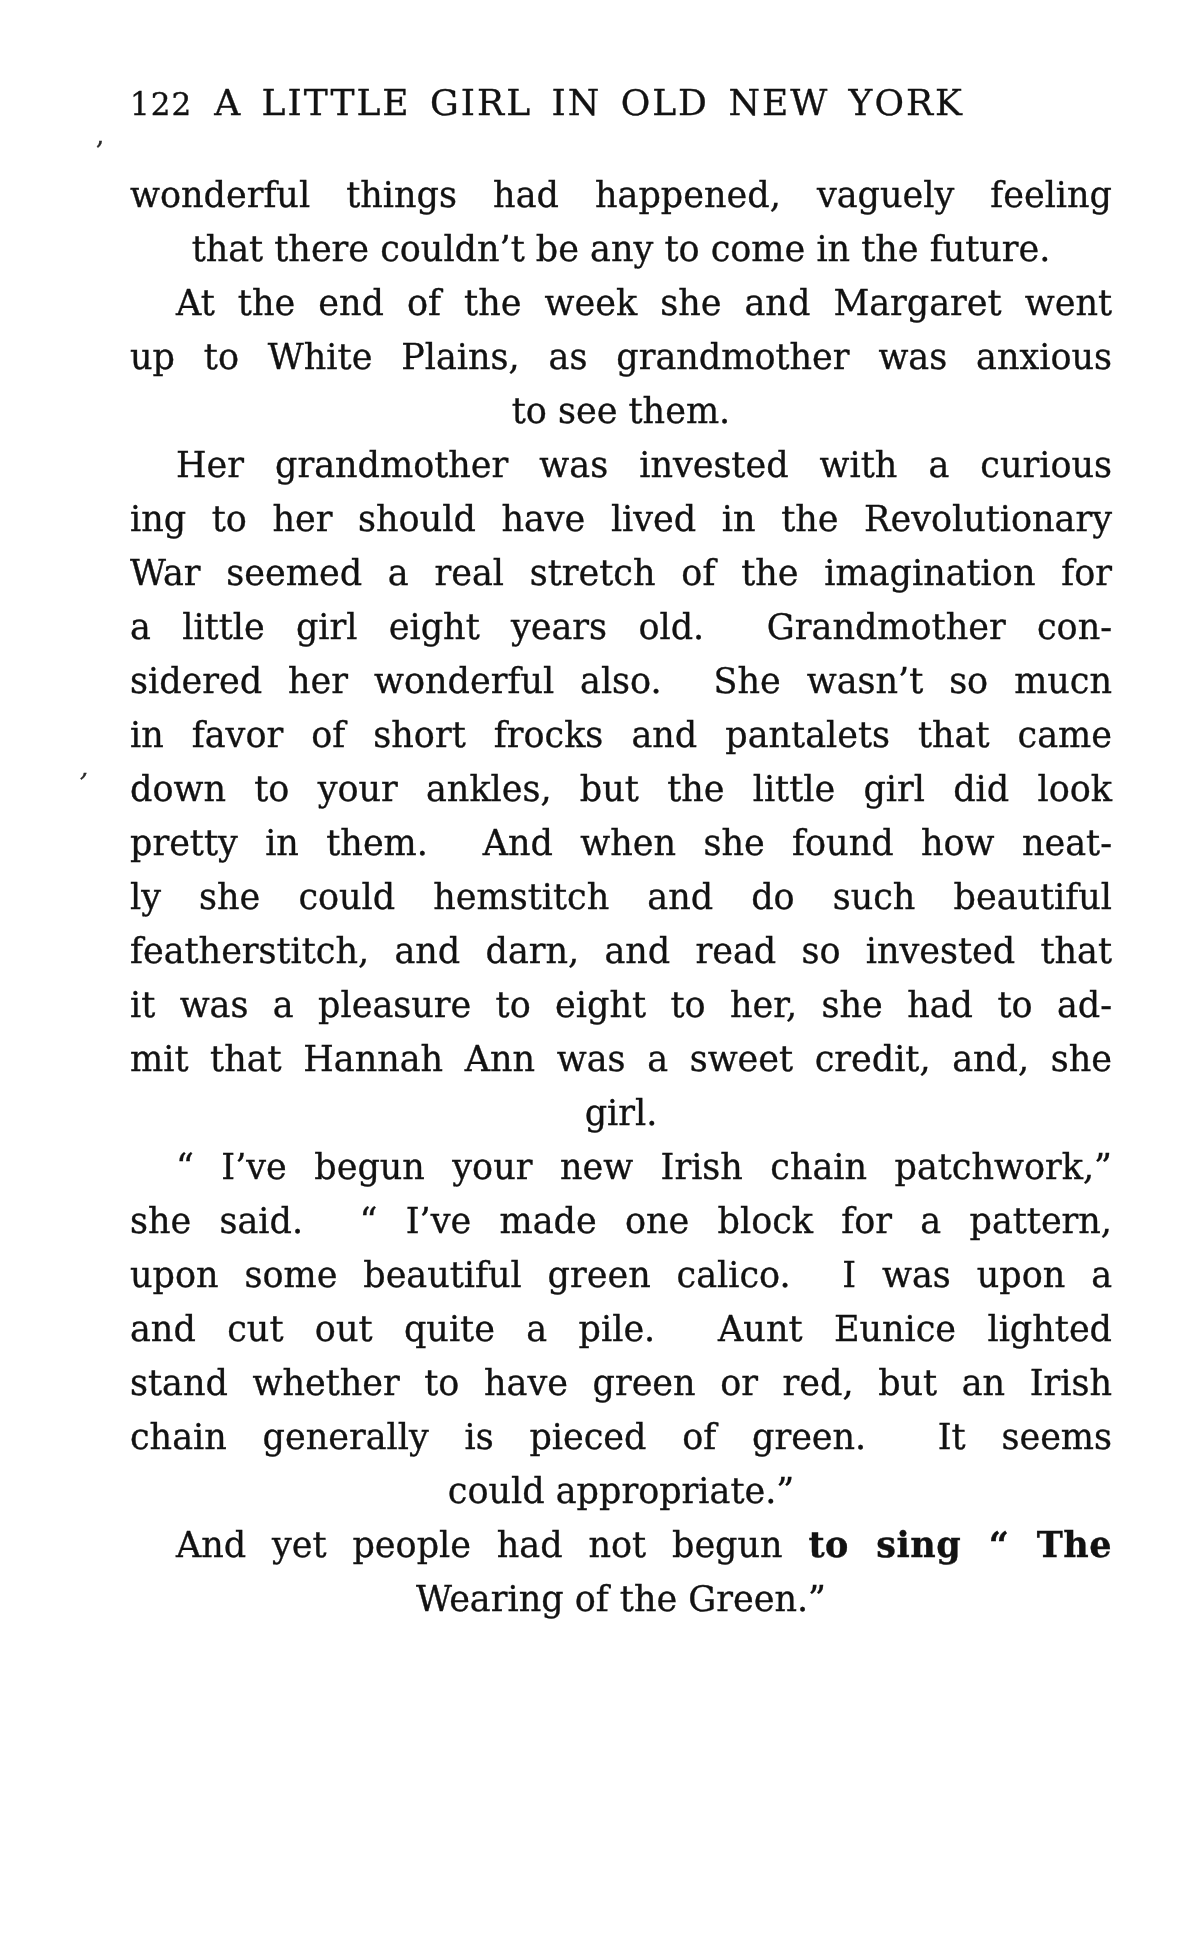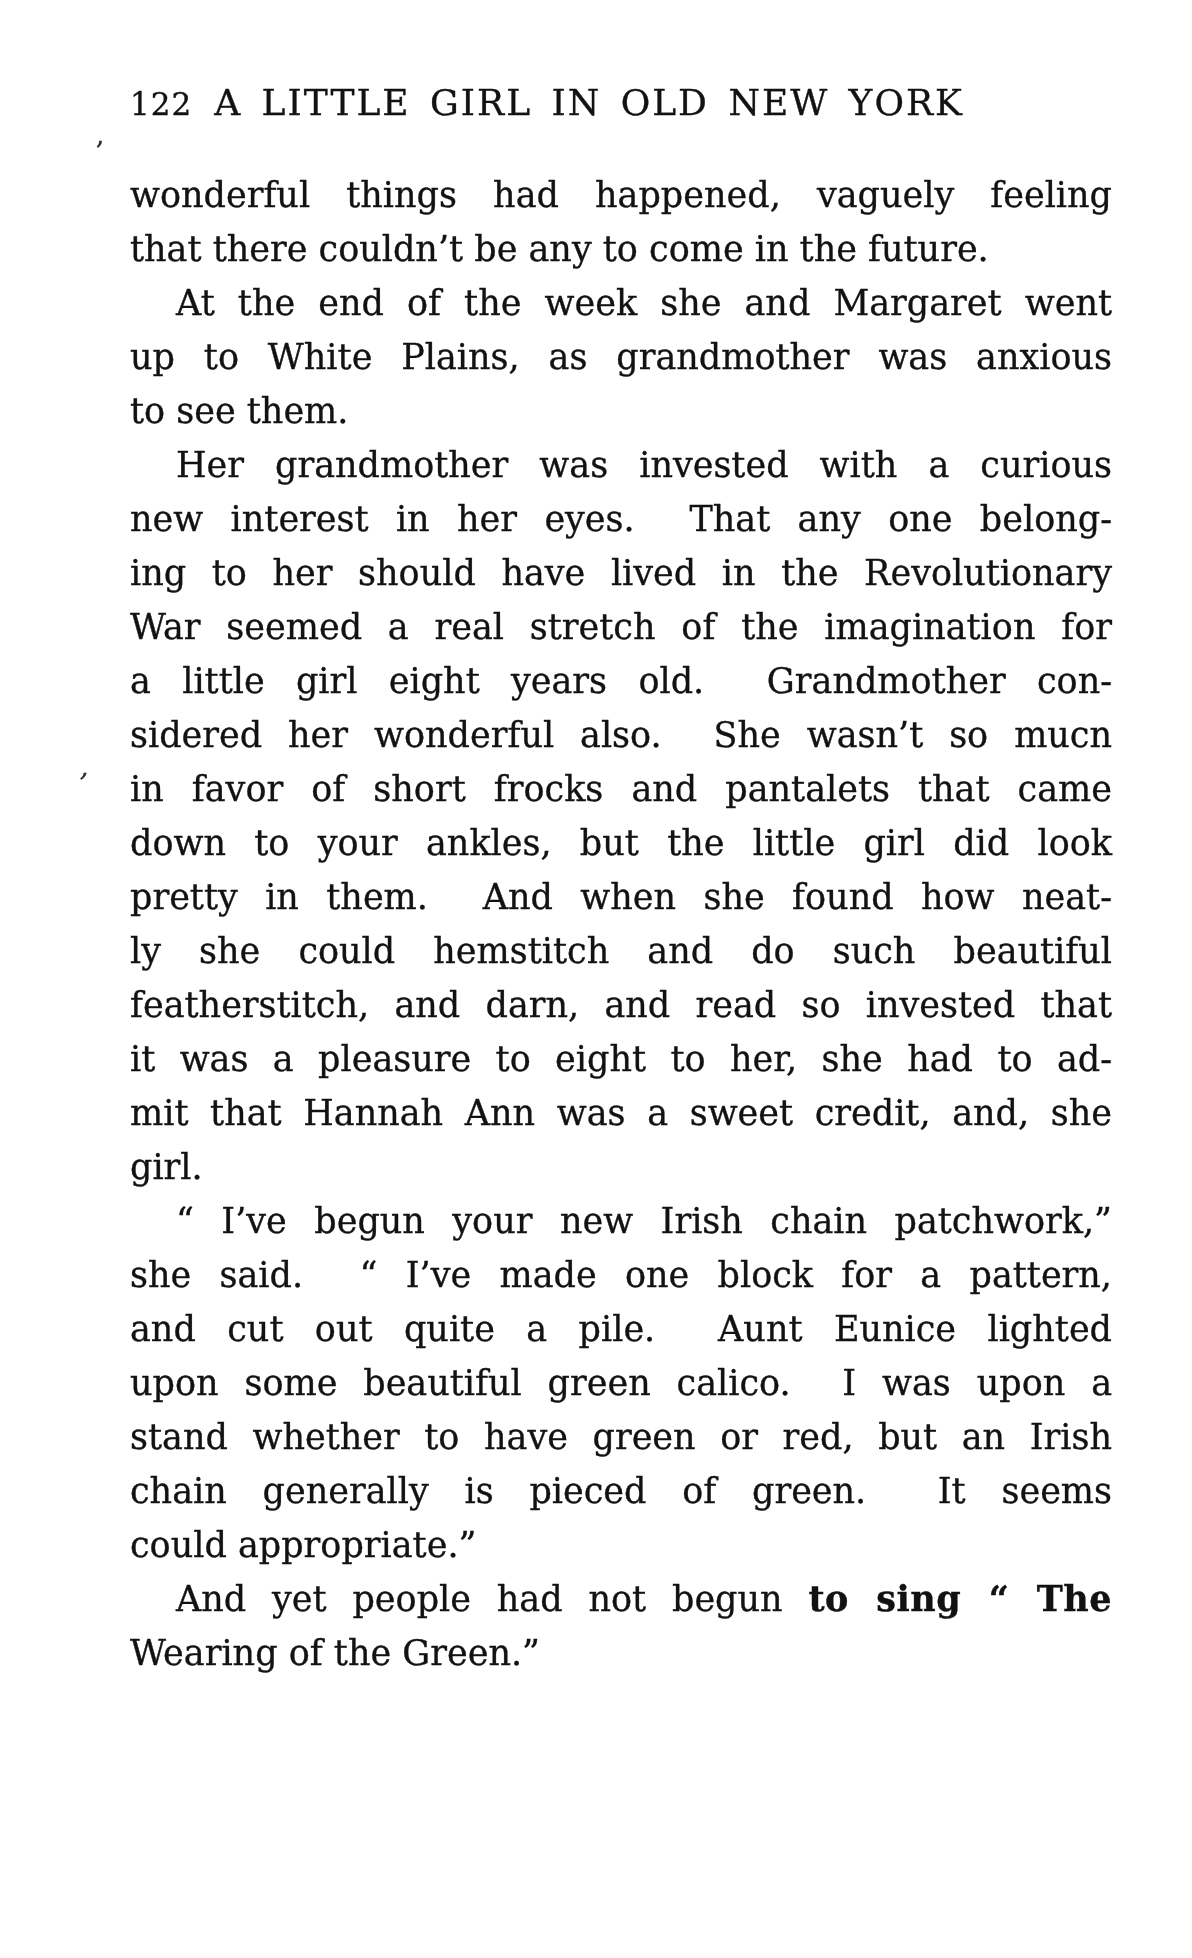--- a/index.html
+++ b/index.html
@@ -41,21 +41,21 @@
     position: absolute;
     left: 130px;
     top: 168px;
     width: 982px;
     font-size: 35px;
     line-height: 54px;
   }
   .para { margin: 0; }
   .para.indent .line:first-child { text-indent: 46px; }
   .line {
-    text-align: left;
+    text-align: center;
     white-space: pre-wrap;
   }
   .line.fill {
     text-align: justify;
     text-align-last: justify;
   }
   .it { }
   .bd { font-weight: bold; letter-spacing: 0.5px; margin-top: 39px; }
   .artifact {
     position: absolute;
@@ -80,39 +80,38 @@
         <div class="line fill"><span>wonderful things had happened, vaguely feeling</span></div>
         <div class="line"><span>that there couldn’t be any to come in the future.</span></div>
       </div>
       <div class="para indent">
         <div class="line fill"><span>At the end of the week she and Margaret went</span></div>
         <div class="line fill"><span>up to White Plains, as grandmother was anxious</span></div>
         <div class="line"><span>to see them.</span></div>
       </div>
       <div class="para indent">
         <div class="line fill"><span>Her grandmother was invested with a curious</span></div>
-        <div class="line fill"><span>new interest in her eyes.  That any one belong-</span></div>
         <div class="line fill"><span>ing to her should have lived in the Revolutionary</span></div>
         <div class="line fill"><span>War seemed a real stretch of the imagination for</span></div>
         <div class="line fill"><span>a little girl eight years old.  Grandmother con-</span></div>
         <div class="line fill"><span>sidered </span><span class="it">her</span><span> wonderful also.  She wasn’t so mucn</span></div>
         <div class="line fill"><span>in favor of short frocks and pantalets that came</span></div>
         <div class="line fill"><span>down to your ankles, but the little girl did look</span></div>
         <div class="line fill"><span>pretty in them.  And when she found how neat-</span></div>
         <div class="line fill"><span>ly she could hemstitch and do such beautiful</span></div>
         <div class="line fill"><span>featherstitch, and darn, and read so invested that</span></div>
         <div class="line fill"><span>it was a pleasure to eight to her, she had to ad-</span></div>
         <div class="line fill"><span>mit that Hannah Ann was a sweet credit, and, she</span></div>
         <div class="line"><span>girl.</span></div>
       </div>
       <div class="para indent">
         <div class="line fill"><span>“ I’ve begun your new Irish chain patchwork,”</span></div>
         <div class="line fill"><span>she said.  “ I’ve made one block for a pattern,</span></div>
+        <div class="line fill"><span>upon some beautiful green calico.  I was upon a</span></div>
         <div class="line fill"><span>and cut out quite a pile.  Aunt Eunice lighted</span></div>
-        <div class="line fill"><span>upon some beautiful green calico.  I was upon a</span></div>
         <div class="line fill"><span>stand whether to have green or red, but an Irish</span></div>
         <div class="line fill"><span>chain generally is pieced of green.  It seems</span></div>
         <div class="line"><span>could appropriate.”</span></div>
       </div>
       <div class="para indent">
         <div class="line fill"><span>And yet people had not begun </span><span class="bd">to sing “ The</span></div>
         <div class="line"><span>Wearing of the Green.”</span></div>
       </div>
     </main>
 

